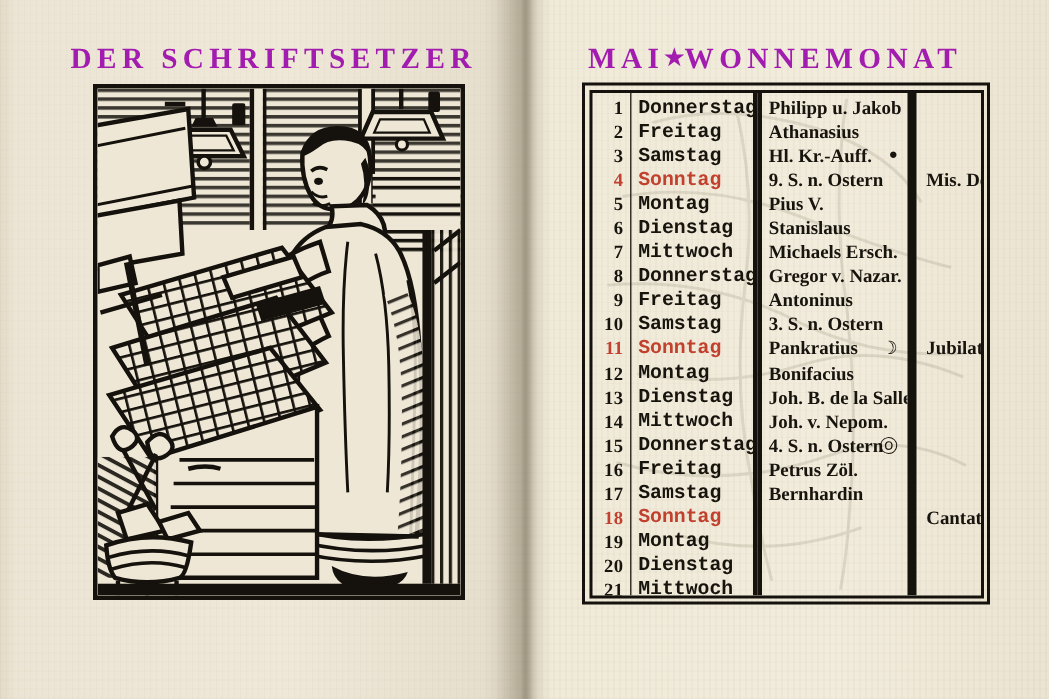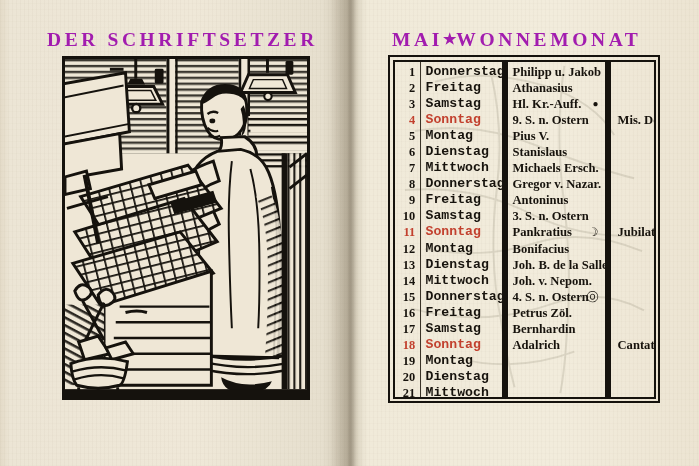--- a/index.html
+++ b/index.html
@@ -309,21 +309,20 @@
             <div class="cell"><span>Gregor v. Nazar.</span></div>
             <div class="cell"><span>Antoninus</span></div>
             <div class="cell"><span>3. S. n. Ostern</span></div>
             <div class="cell"><span class="moon">☽</span><span>Pankratius</span></div>
             <div class="cell"><span>Bonifacius</span></div>
             <div class="cell"><span>Joh. B. de la Salle</span></div>
             <div class="cell"><span>Joh. v. Nepom.</span></div>
             <div class="cell"><span class="moon">ⓞ</span><span>4. S. n. Ostern</span></div>
             <div class="cell"><span>Petrus Zöl.</span></div>
             <div class="cell"><span>Bernhardin</span></div>
-            <div class="cell"><span>Adalrich</span></div>
           </div>
       </div>
 
       <div class="col col-note">
         <div class="rows" id="rows-note">
             <div class="cell"></div>
             <div class="cell"></div>
             <div class="cell"></div>
             <div class="cell">Mis. Dom.</div>
             <div class="cell"></div>

